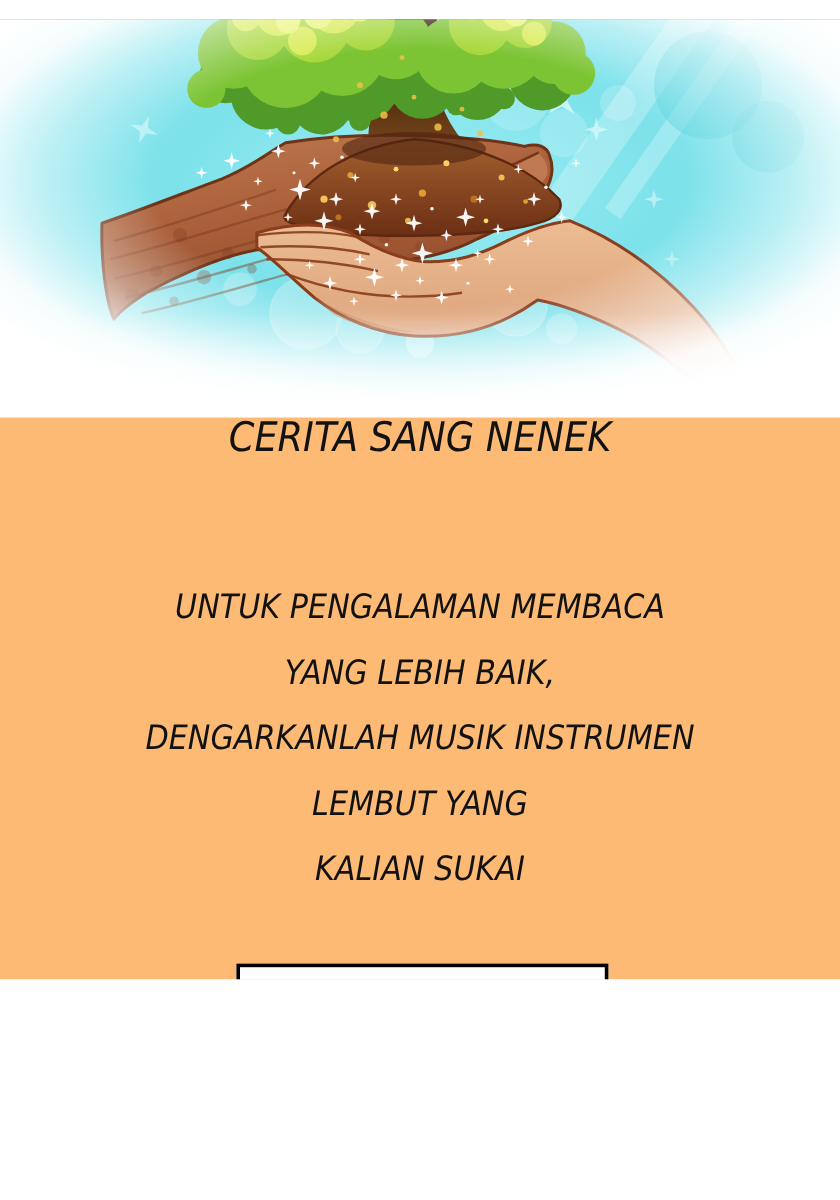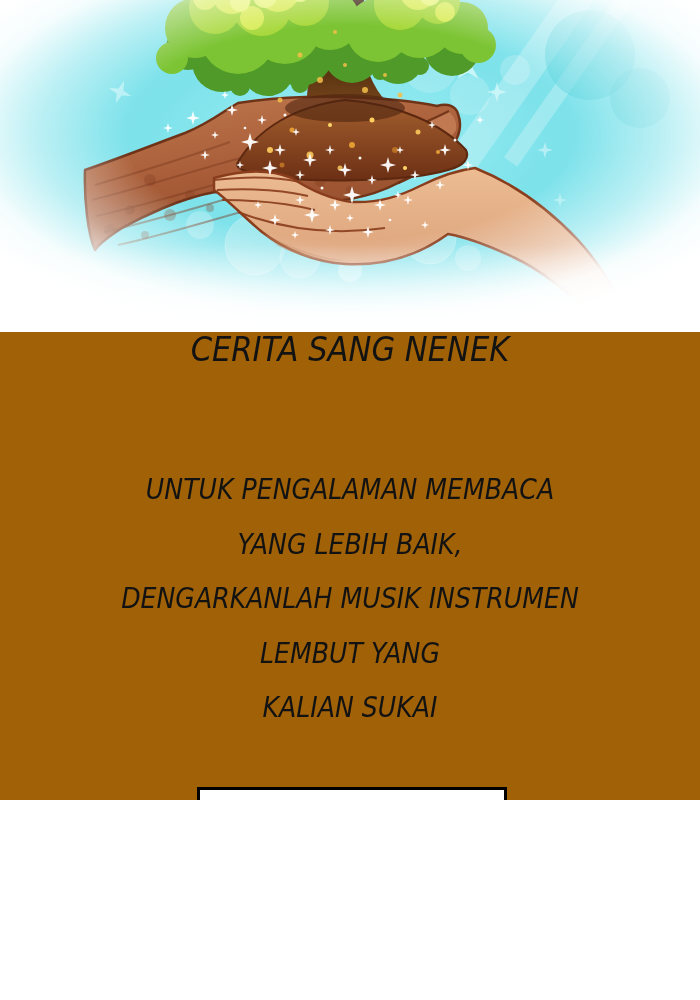--- a/index.html
+++ b/index.html
@@ -1,18 +1,18 @@
 <!DOCTYPE html>
 <html><head>
 <meta charset="utf-8">
 <style>
   html,body{margin:0;padding:0;background:#ffffff;}
   .page{
-    position:relative;width:700px;height:800px;margin:0 auto;
-    background:#a16207;overflow:hidden;
+    position:relative;width:700px;height:800px;margin:16px auto;
+    background:#fdba74;overflow:hidden;
     font-family:"DejaVu Sans",sans-serif;color:#151515;
   }
   .illo{position:absolute;left:0;top:0;width:700px;height:332px;}
   .title{
     position:absolute;top:330px;left:0;width:700px;text-align:center;
     font-style:italic;font-size:34px;line-height:38px;letter-spacing:0px;
     transform:scaleX(.9);transform-origin:50% 50%;
     white-space:nowrap;color:#121212;
   }
   .note{

